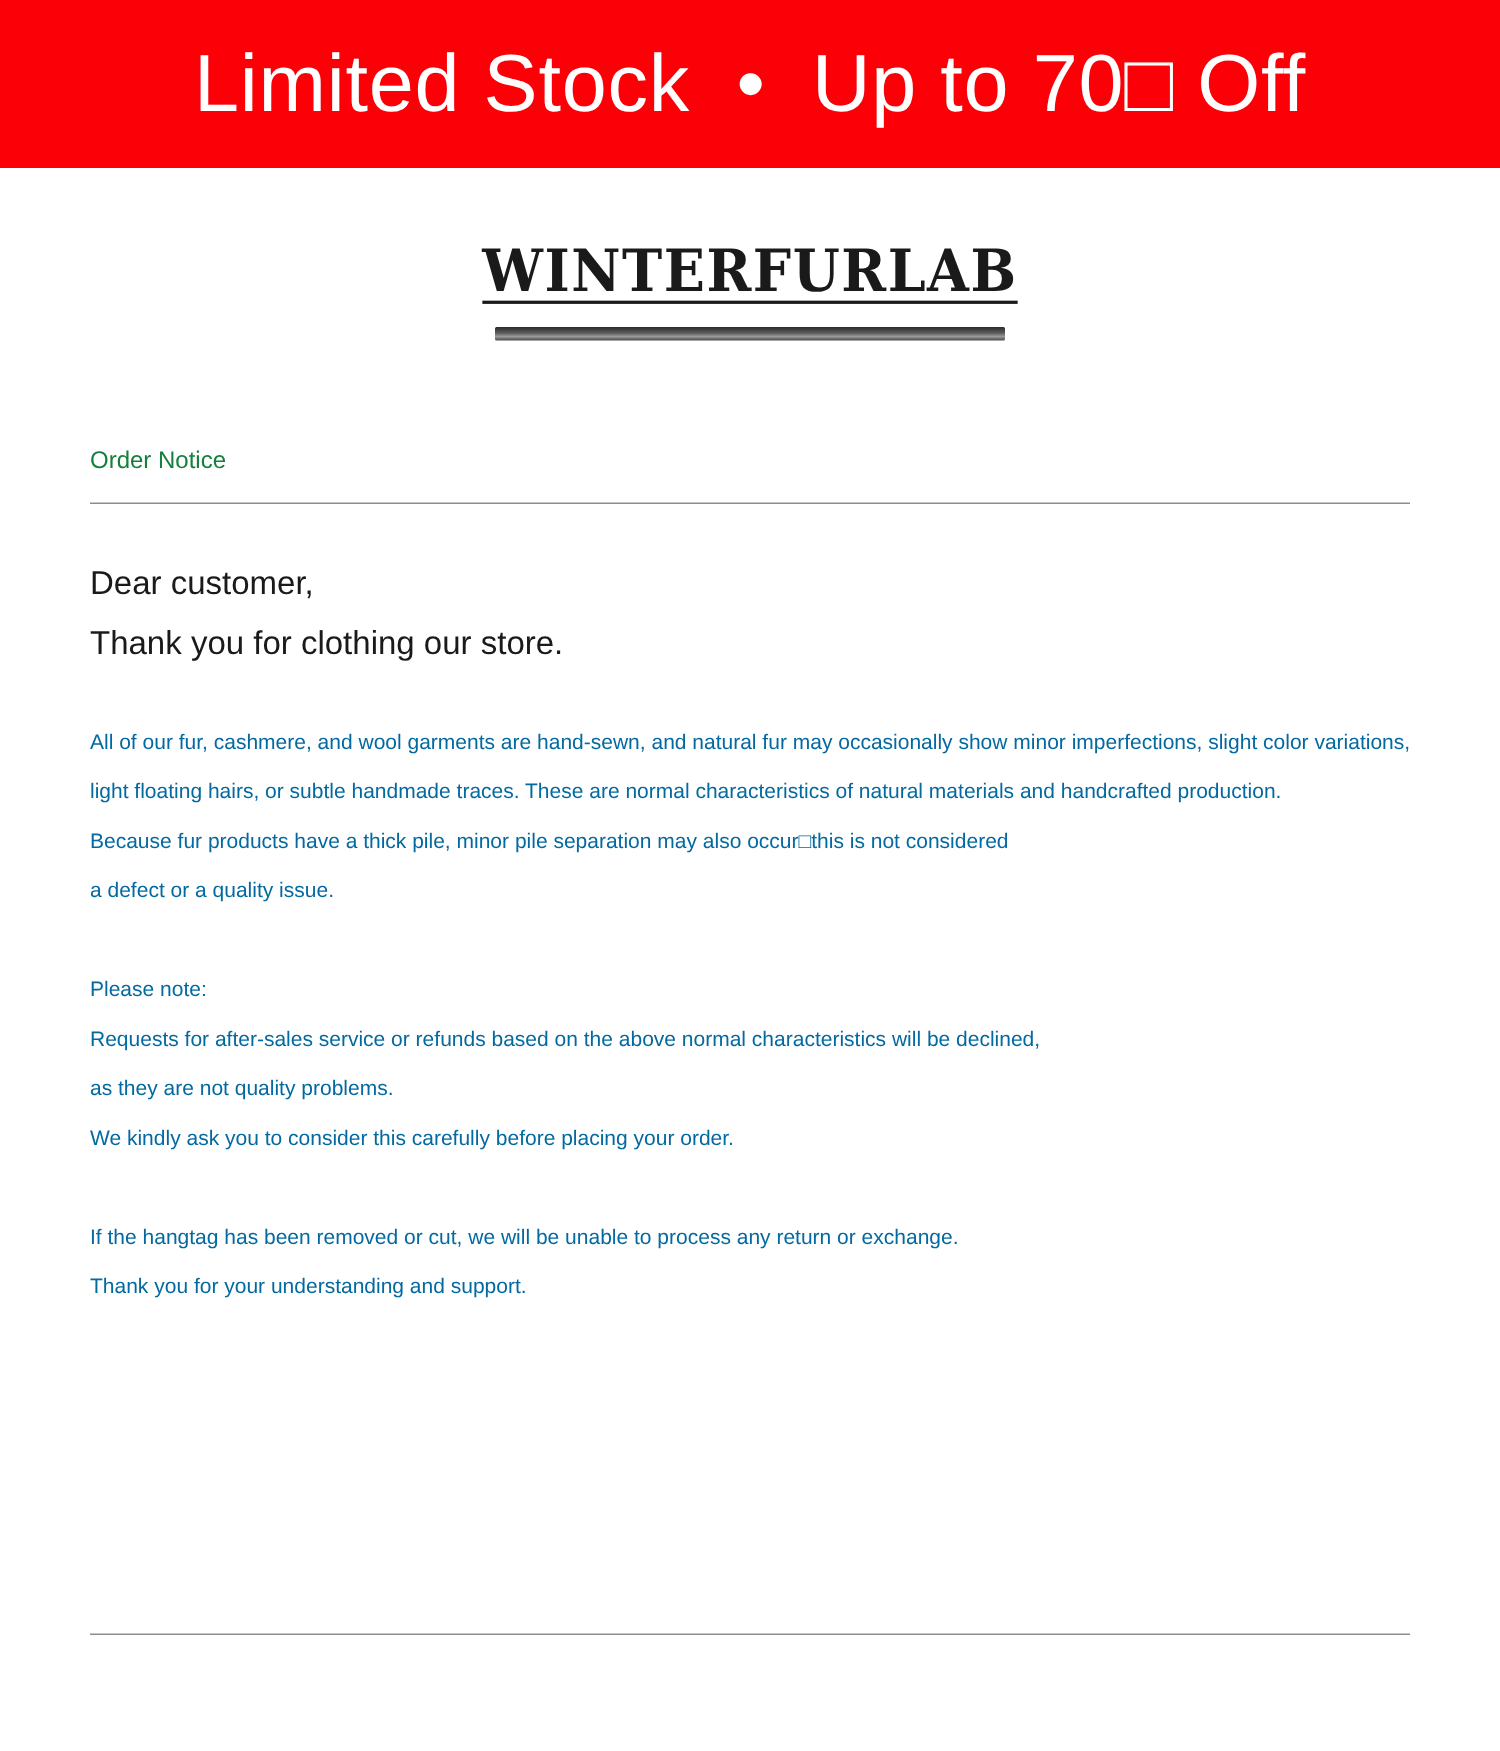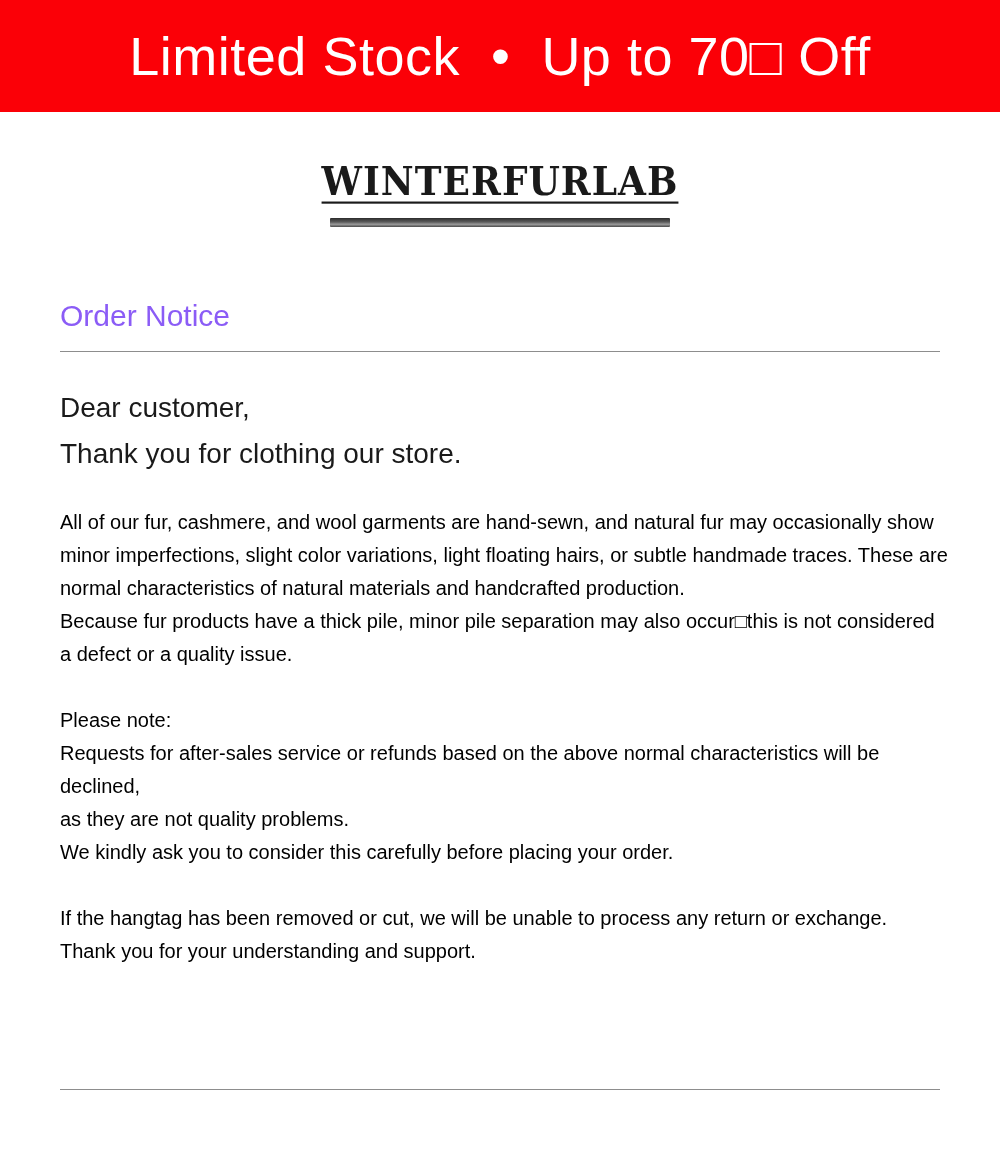--- a/index.html
+++ b/index.html
@@ -57,52 +57,52 @@
     border-radius: 1px;
   }
 
   .sheet {
     padding: 0 40px;
     box-sizing: border-box;
   }
 
   .section-title {
     margin-top: 72px;
-    font-size: 30px;
-    color: #8b5cf6;
+    font-size: 16px;
+    color: #15803d;
     padding-left: 20px;
     font-weight: 400;
   }
   .rule {
     margin: 18px 20px 0 20px;
     border-top: 1px solid #8d8d8d;
     height: 0;
   }
 
   .greeting {
     padding-left: 20px;
     margin-top: 40px;
   }
   .greeting p {
     margin: 0 0 14px 0;
-    font-size: 28px;
+    font-size: 22px;
     color: #1a1a1a;
     font-weight: 400;
   }
 
   .body-copy {
     padding-left: 20px;
     padding-right: 2px;
     margin-top: 36px;
   }
   .body-copy p {
     margin: 0;
-    font-size: 20px;
+    font-size: 14px;
     line-height: 33px;
-    color: #000000;
+    color: #0369a1;
   }
   .para-gap {
     height: 33px;
   }
 
   .bottom-rule {
     margin: 0 20px;
     border-top: 1px solid #8d8d8d;
     height: 0;
     position: absolute;

